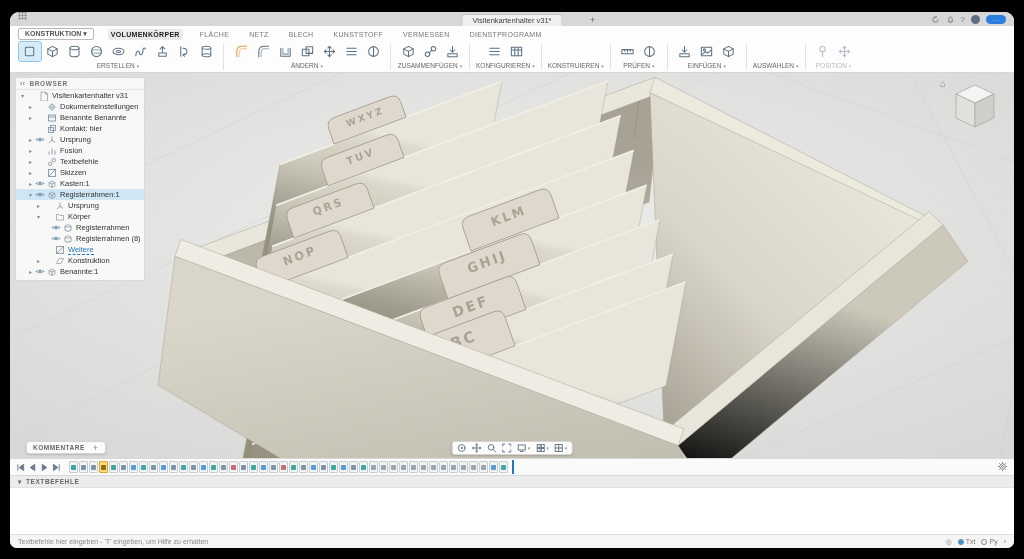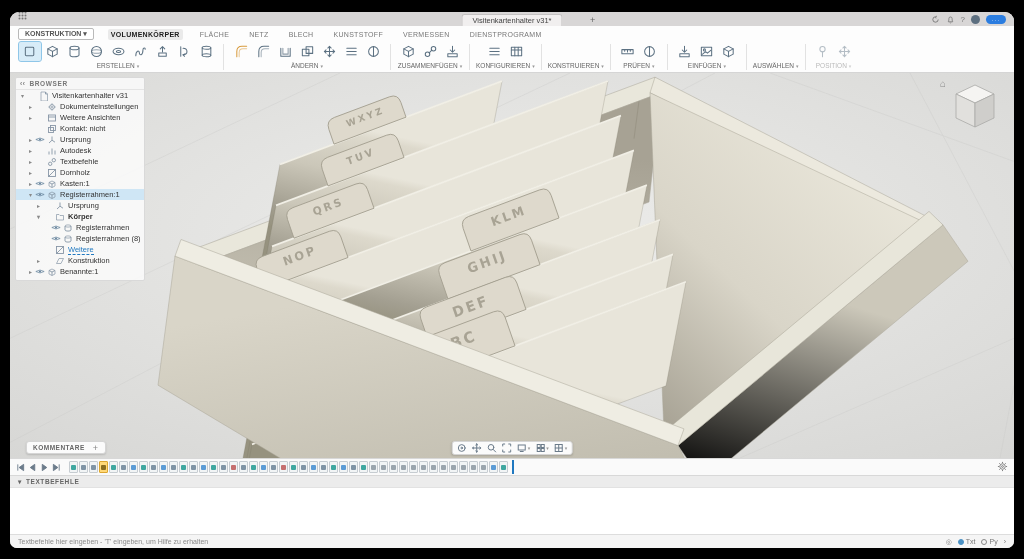--- a/index.html
+++ b/index.html
@@ -603,32 +603,32 @@
           </div>
           <div class="br-row" style="padding-left: 11px;">
             <span class="br-chev">▸</span>
             <span class="br-eye"></span>
             <span class="br-ic">
               <svg viewBox="0 0 10 10">
                 <rect x="1.5" y="2" width="7" height="6"></rect>
                 <path d="M1.5,4 H8.5"></path>
               </svg>
             </span>
-            <span class="br-lab">Weitere Ansichten</span>
+            <span class="br-lab">Benannte Benannte</span>
           </div>
           <div class="br-row" style="padding-left: 11px;">
             <span class="br-chev"></span>
             <span class="br-eye"></span>
             <span class="br-ic">
               <svg viewBox="0 0 10 10">
                 <rect x="1.5" y="3.5" width="5" height="5"></rect>
                 <rect x="3.5" y="1.5" width="5" height="5"></rect>
               </svg>
             </span>
-            <span class="br-lab">Kontakt: nicht</span>
+            <span class="br-lab">Kontakt: hier</span>
           </div>
           <div class="br-row" style="padding-left: 11px;">
             <span class="br-chev">▸</span>
             <span class="br-eye">
               <svg class="eye" viewBox="0 0 12 8">
                 <path d="M1,4 Q6,.5 11,4 Q6,7.5 1,4 Z" fill="none" stroke="#6a87a0" stroke-width=".9"></path>
                 <circle cx="6" cy="4" r="1.3" fill="#6a87a0"></circle>
               </svg>
             </span>
             <span class="br-ic">
@@ -639,21 +639,21 @@
             <span class="br-lab">Ursprung</span>
           </div>
           <div class="br-row" style="padding-left: 11px;">
             <span class="br-chev">▸</span>
             <span class="br-eye"></span>
             <span class="br-ic">
               <svg viewBox="0 0 10 10">
                 <path d="M2,8.5 V5.5 M5,8.5 V2.5 M8,8.5 V4.5" stroke="#4a90c4"></path>
               </svg>
             </span>
-            <span class="br-lab">Autodesk</span>
+            <span class="br-lab">Fusion</span>
           </div>
           <div class="br-row" style="padding-left: 11px;">
             <span class="br-chev">▸</span>
             <span class="br-eye"></span>
             <span class="br-ic">
               <svg viewBox="0 0 10 10">
                 <circle cx="3.2" cy="6.8" r="1.7"></circle>
                 <circle cx="6.8" cy="3.2" r="1.7"></circle>
               </svg>
             </span>
@@ -661,21 +661,21 @@
           </div>
           <div class="br-row" style="padding-left: 11px;">
             <span class="br-chev">▸</span>
             <span class="br-eye"></span>
             <span class="br-ic">
               <svg viewBox="0 0 10 10">
                 <rect x="1.5" y="1.5" width="7" height="7" stroke="#3fa7a0"></rect>
                 <path d="M1.5,8.5 L8.5,1.5" stroke="#3fa7a0"></path>
               </svg>
             </span>
-            <span class="br-lab">Dornholz</span>
+            <span class="br-lab">Skizzen</span>
           </div>
           <div class="br-row" style="padding-left: 11px;">
             <span class="br-chev">▸</span>
             <span class="br-eye">
               <svg class="eye" viewBox="0 0 12 8">
                 <path d="M1,4 Q6,.5 11,4 Q6,7.5 1,4 Z" fill="none" stroke="#6a87a0" stroke-width=".9"></path>
                 <circle cx="6" cy="4" r="1.3" fill="#6a87a0"></circle>
               </svg>
             </span>
             <span class="br-ic">
@@ -705,21 +705,21 @@
           <div class="br-row" style="padding-left: 19px;">
             <span class="br-chev">▸</span>
             <span class="br-eye"></span>
             <span class="br-ic">
               <svg viewBox="0 0 10 10">
                 <path d="M5,5.2 V1.5 M5,5.2 L2,8 M5,5.2 L8,7.2" stroke="#b08c3c"></path>
               </svg>
             </span>
             <span class="br-lab">Ursprung</span>
           </div>
-          <div class="br-row" style="padding-left: 19px; font-weight: bold;">
+          <div class="br-row" style="padding-left: 19px;">
             <span class="br-chev">▾</span>
             <span class="br-eye"></span>
             <span class="br-ic">
               <svg viewBox="0 0 10 10">
                 <path d="M1.5,2.5 H4 L5,3.5 H8.5 V8 H1.5 Z" fill="#ecd48a"></path>
               </svg>
             </span>
             <span class="br-lab">Körper</span>
           </div>
           <div class="br-row" style="padding-left: 27px;">

